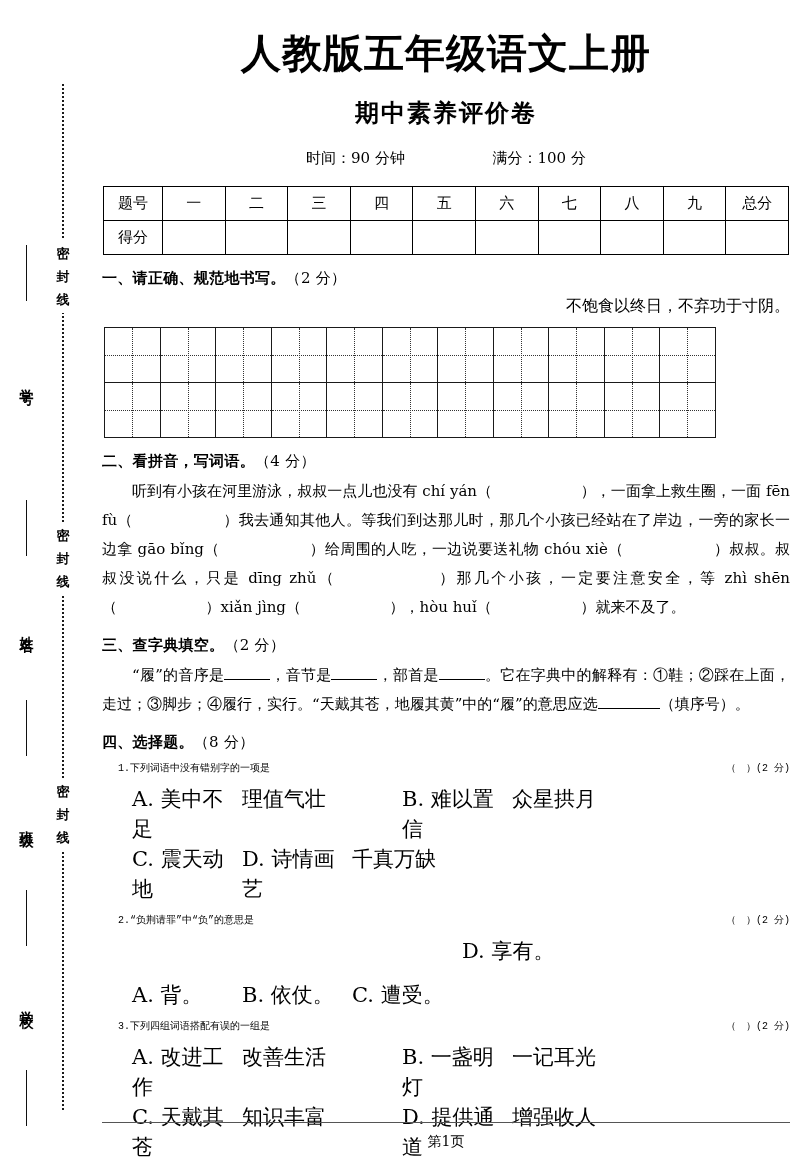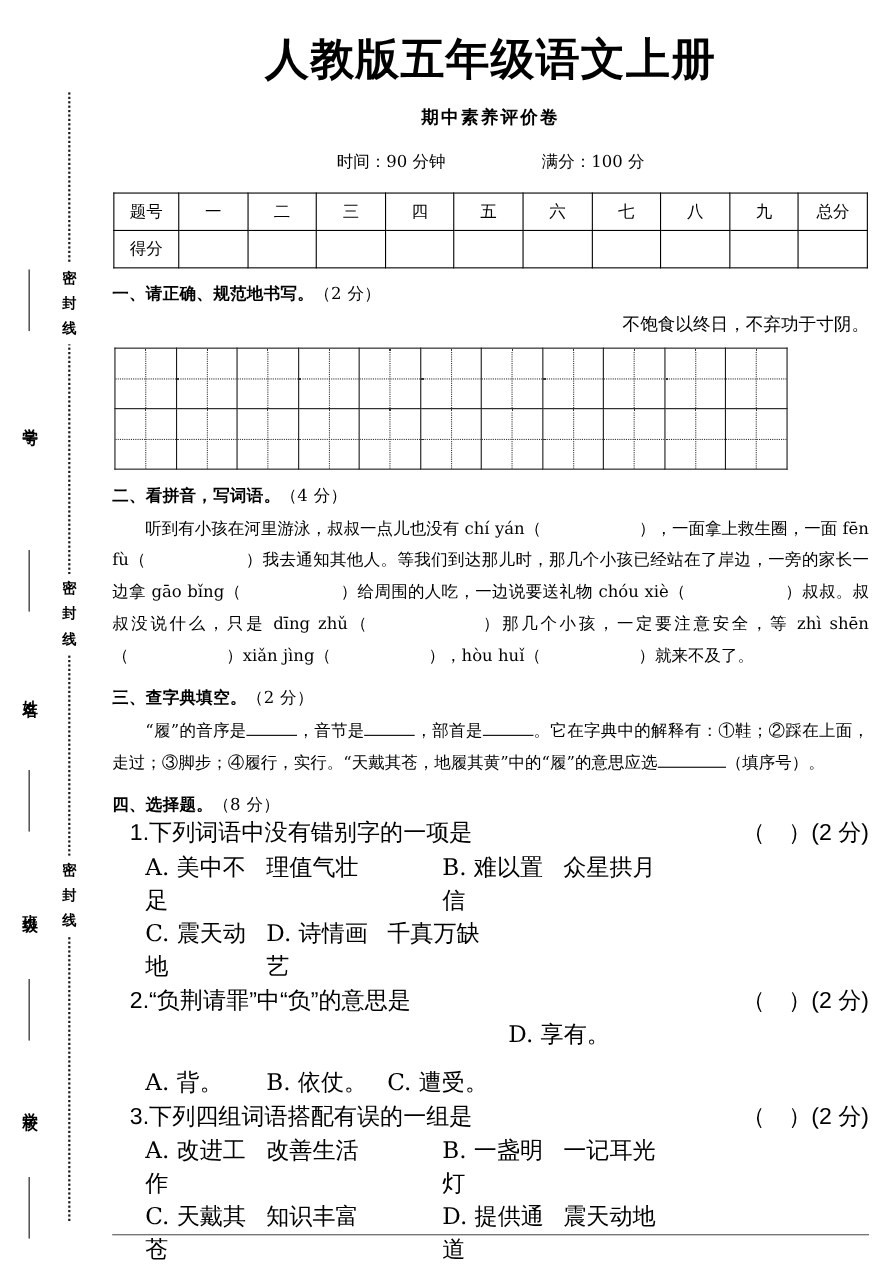--- a/index.html
+++ b/index.html
@@ -81,21 +81,21 @@
     text-align: center;
     font-size: 40px;
     font-weight: bold;
     letter-spacing: 1px;
     font-family: "DejaVu Serif", "Liberation Serif", serif;
   }
   .doc-subtitle {
     margin: 0;
     padding-top: 16px;
     text-align: center;
-    font-size: 16px;
+    font-size: 24px;
     font-weight: bold;
     letter-spacing: 2px;
     font-family: Liberation Sans, sans-serif;
   }
   .meta-row {
     margin: 0;
     padding-top: 20px;
     text-align: center;
     font-size: 15px;
     font-family: "DejaVu Serif", "Liberation Serif", serif;
@@ -188,23 +188,23 @@
     position: absolute;
     top: 50%;
     left: 0;
     right: 0;
     height: 0;
     border-top: 1.4px dotted #333;
   }
 
   
   .q-line {
-    font-size: 21px;
+    font-size: 10px;
     line-height: 30px;
-    font-family: Liberation Sans, sans-serif;
+    font-family: Liberation Mono, monospace;
     margin: 2px 0 0 0;
     padding-left: 16px;
     position: relative;
   }
   .q-stem { display: inline-block; }
   .q-tail {
     position: absolute;
     right: 0;
     top: 0;
   }
@@ -476,18 +476,19 @@
     <div class="opt-row">
       <span class="opt-cell opt-a">A. 改进工作</span>
       <span class="opt-cell opt-a2">改善生活</span>
       <span class="opt-cell opt-b">B. 一盏明灯</span>
       <span class="opt-cell">一记耳光</span>
     </div>
     <div class="opt-row">
       <span class="opt-cell opt-a">C. 天戴其苍</span>
       <span class="opt-cell opt-a2">知识丰富</span>
       <span class="opt-cell opt-b">D. 提供通道</span>
-      <span class="opt-cell">震天动地</span>
+      <span class="opt-cell">增强收人</span>
     </div>
   </div>
 
   <div id="footer-rule"></div>
+  <div id="footer-page">第1页</div>
 </div>
 
 </body></html>

